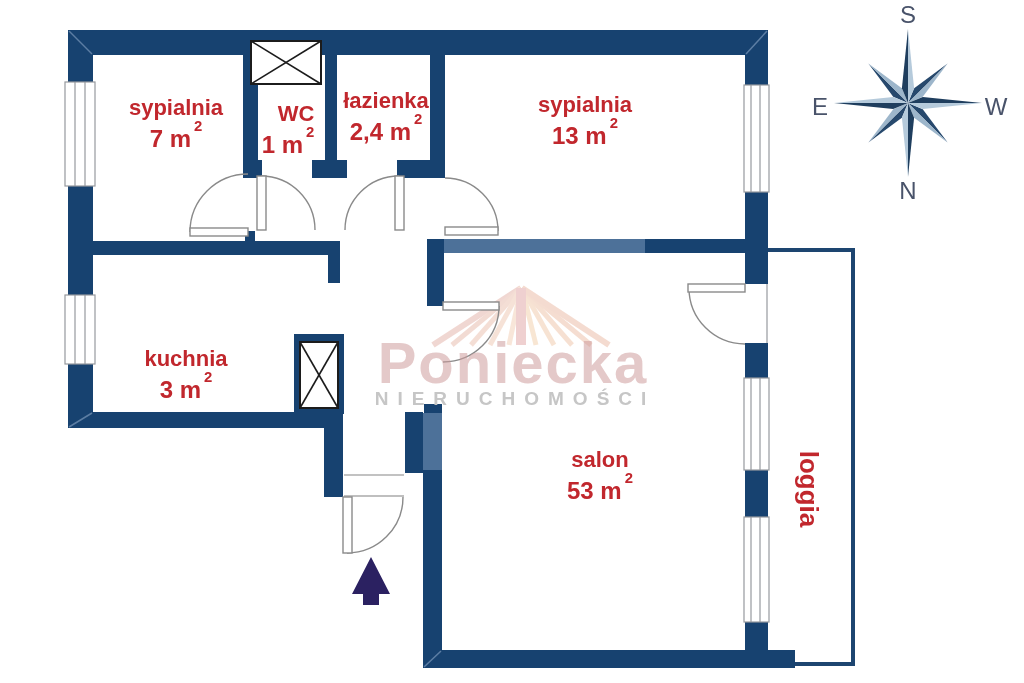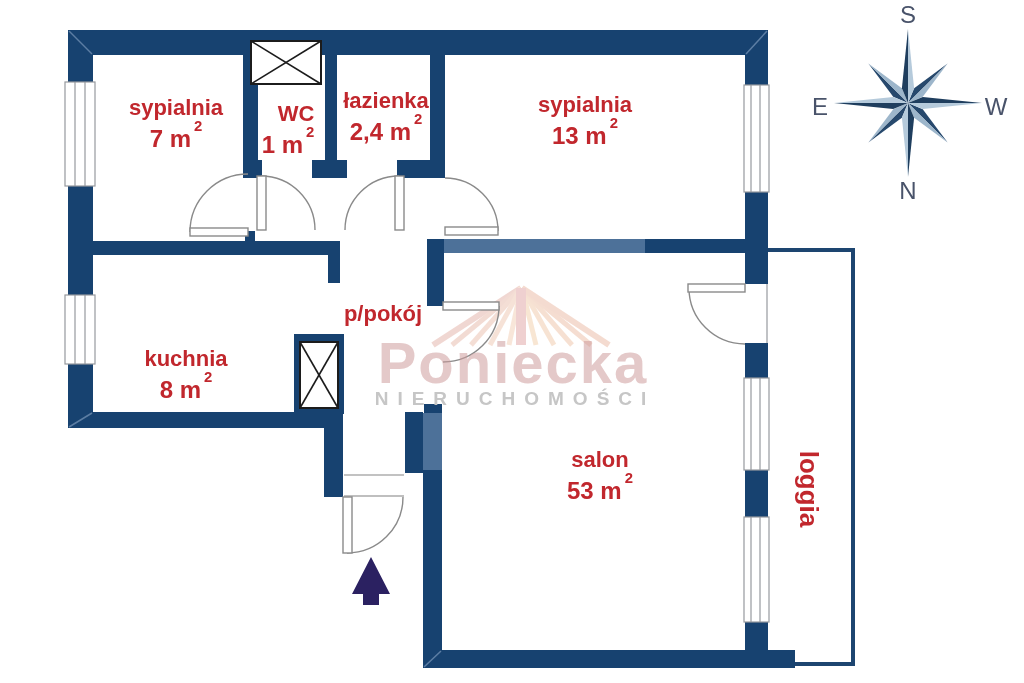--- a/index.html
+++ b/index.html
@@ -221,24 +221,21 @@
   <div class="room-label" style="left:386px;top:117px;">
     <div class="rname">łazienka</div>
     <div class="rarea"><span>2,4 m</span><sup>2</sup></div>
   </div>
   <div class="room-label" style="left:585px;top:121px;">
     <div class="rname">sypialnia</div>
     <div class="rarea"><span>13 m</span><sup>2</sup></div>
   </div>
   <div class="room-label" style="left:186px;top:328px;margin-top:47px;">
     <div class="rname">kuchnia</div>
-    <div class="rarea"><span>8 m</span><sup>2</sup></div>
-  </div>
-  <div class="room-label" style="left:383px;top:314px;">
-    <div class="rname">p/pokój</div>
+    <div class="rarea"><span>3 m</span><sup>2</sup></div>
   </div>
   <div class="room-label" style="left:600px;top:476px;">
     <div class="rname">salon</div>
     <div class="rarea"><span>53 m</span><sup>2</sup></div>
   </div>
   <div class="room-label" style="left:809px;top:489px;transform:translate(-50%,-50%) rotate(90deg);font-size:26px;">
     <div class="rname" style="font-size:26px;">loggia</div>
   </div>
 
   <div class="compass-letter" style="left:908px;top:15px;">S</div>

